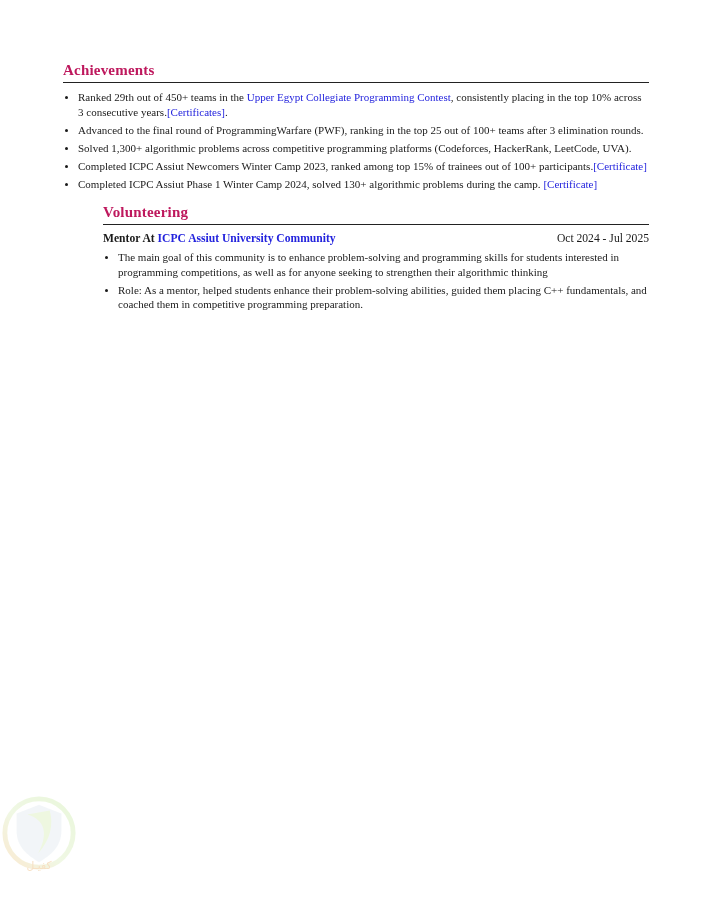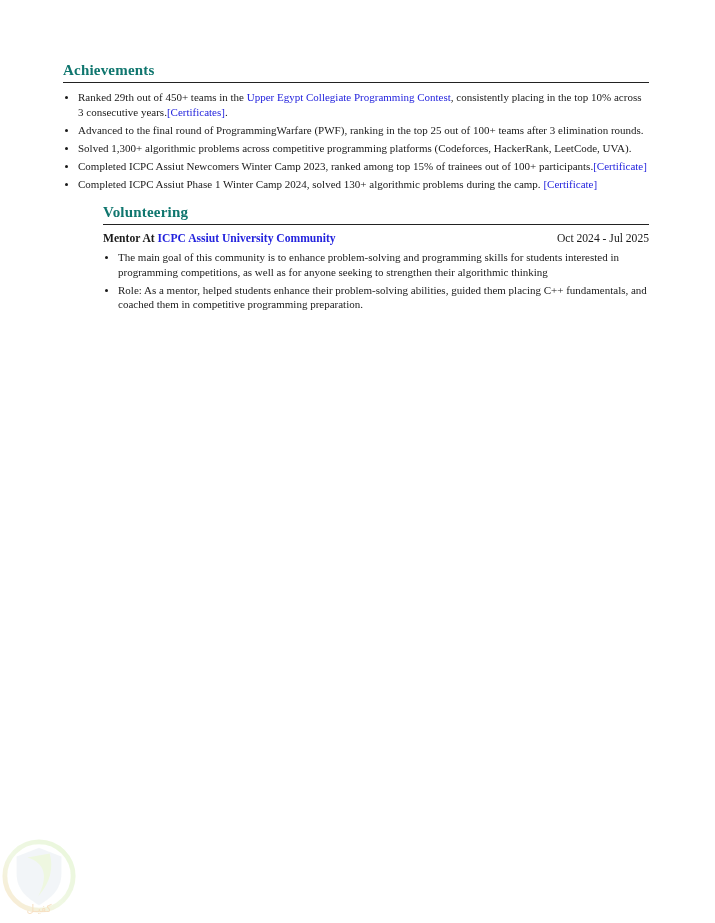--- a/index.html
+++ b/index.html
@@ -12,21 +12,21 @@
     color: #1a1a1a;
   }
   .page {
     position: absolute;
     left: 63px; top: 62px;
     width: 586px;
   }
   .section h2 {
     font-size: 15px;
     font-weight: bold;
-    color: #0f766e;
+    color: #be185d;
     letter-spacing: 0.2px;
     margin-bottom: 3px;
   }
   .rule {
     border: none;
     border-top: 1.2px solid #222222;
     height: 0;
     margin: 0 0 7px 0;
   }
   ul.bullets {
@@ -54,21 +54,21 @@
     font-size: 11.6px;
     line-height: 14.6px;
     margin: 1px 0 4px 0;
     gap: 32px;
   }
   .entry-title { font-weight: bold; }
   .entry-title a.lnk { font-weight: bold; }
   .entry-dates { font-weight: normal; color: #1a1a1a; white-space: nowrap; text-align: center; }
   .watermark {
     position: absolute;
-    left: 0px; top: 838px;
+    left: 0px; top: 795px;
     width: 78px; height: 78px;
     opacity: 0.30;
     pointer-events: none;
   }
 </style>
 </head>
 <body>
 
 <div class="page">
 

